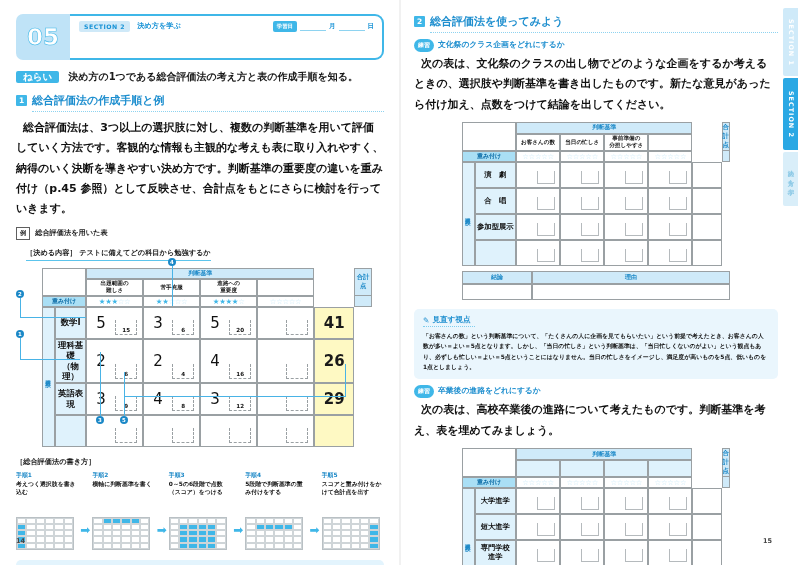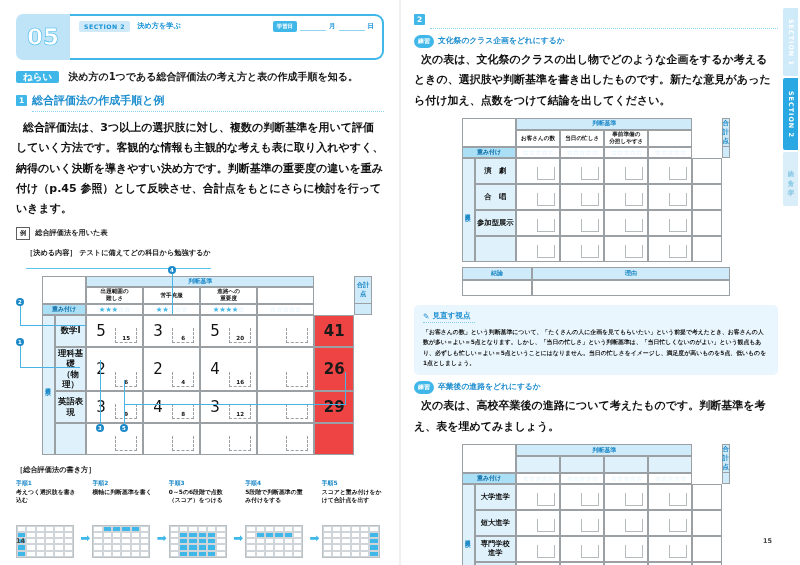--- a/index.html
+++ b/index.html
@@ -64,21 +64,21 @@
     width:11px; height:11px; display:flex; align-items:center; justify-content:center; border-radius:1px;
   }
   .sec-t { font-size:11px; font-weight:bold; color:#1f8fcf; }
   .dots { border-bottom:1.4px dotted #8ed3f0; margin:0 0 6px 16px; }
 
   .body-p { font-size:11px; line-height:1.85; text-indent:7px; font-weight:bold; color:#111; margin-bottom:7px; }
 
   .rei { display:flex; align-items:center; gap:5px; margin-top:5px; }
   .rei-box { border:1px solid #5f5f5f; font-size:6.2px; font-weight:bold; padding:1px 3px; }
   .rei-t { font-size:7.2px; font-weight:bold; }
-  .kimeru { font-size:7.2px; font-weight:bold; margin:4px 0 0 10px; padding-bottom:10px; border-bottom:1.2px solid #5cc4ec; display:inline-block; }
+  .kimeru { font-size:7.2px; font-weight:bold; margin:4px 0 0 10px; padding-bottom:2px; border-bottom:1.2px solid #5cc4ec; display:inline-block; }
 
   
   .tbl-wrap { position:relative; margin:7px 0 0 26px; }
   table.mt { border-collapse:separate; border-spacing:0; width:330px; }
   table.mt td, table.mt th { border:0.8px solid #9aa0a3; padding:0; font-weight:bold; }
   .th-blue { background:#cfeaf9; color:#1b88c7; font-size:6px; text-align:center; }
   .th-white { background:#fff; color:#111; font-size:5.6px; text-align:center; line-height:1.25; }
   .th-weight { background:#aadff5; color:#0f6ea8; font-size:6px; text-align:center; }
   .stars { background:#fff; text-align:center; font-size:7.4px; color:#3fb7e8; letter-spacing:-0.3px; }
   .stars .off { color:#c9e9f7; }
@@ -90,21 +90,21 @@
   .subj { background:#dff2fc; color:#111; font-size:8.4px; text-align:center; height:32px; line-height:1.25; }
   .cell {
     background:#fff; height:32px; position:relative; width:57px;
   }
   .cell .score { position:absolute; left:9px; top:50%; transform:translateY(-50%); font-size:15px; font-weight:normal; color:#111; }
   .cell .sub {
     position:absolute; right:5px; bottom:3px; width:22px; height:15px;
     border:0.8px dashed #9aa0a3; border-top:none;
     font-size:5.6px; display:flex; align-items:flex-end; justify-content:center; color:#111; padding-bottom:1px;
   }
-  .tot { background:#ef4444; text-align:center; font-size:15px; font-weight:normal; height:32px; width:40px; }
+  .tot { background:#fef9c3; text-align:center; font-size:15px; font-weight:normal; height:32px; width:40px; }
   .gap-col { border:none !important; width:5px; background:#fff; }
 
   
   .cnum {
     position:absolute; width:8px; height:8px; border-radius:50%;
     background:#1b88c7; color:#fff; font-size:5.4px; font-weight:bold;
     display:flex; align-items:center; justify-content:center;
   }
   .leader { position:absolute; background:#49b3e6; }
 
@@ -541,20 +541,21 @@
       </div>
     </div>
 
     <div class="pageno pageno-l">14</div>
   </div>
 
   <div class="page page-right">
 
     <div class="sec-head">
       <span class="sec-n">2</span>
+      <span class="sec-t">総合評価法を使ってみよう</span>
     </div>
     <div class="dots"></div>
 
     <div class="exr">
       <span class="exr-badge">練習</span>
       <span class="exr-t">文化祭のクラス企画をどれにするか</span>
     </div>
     <div class="body-p" style="margin-bottom:2px;">次の表は、文化祭のクラスの出し物でどのような企画をするか考えるときの、選択肢や判断基準を書き出したものです。新たな意見があったら付け加え、点数をつけて結論を出してください。</div>
 
     <table class="wt">

